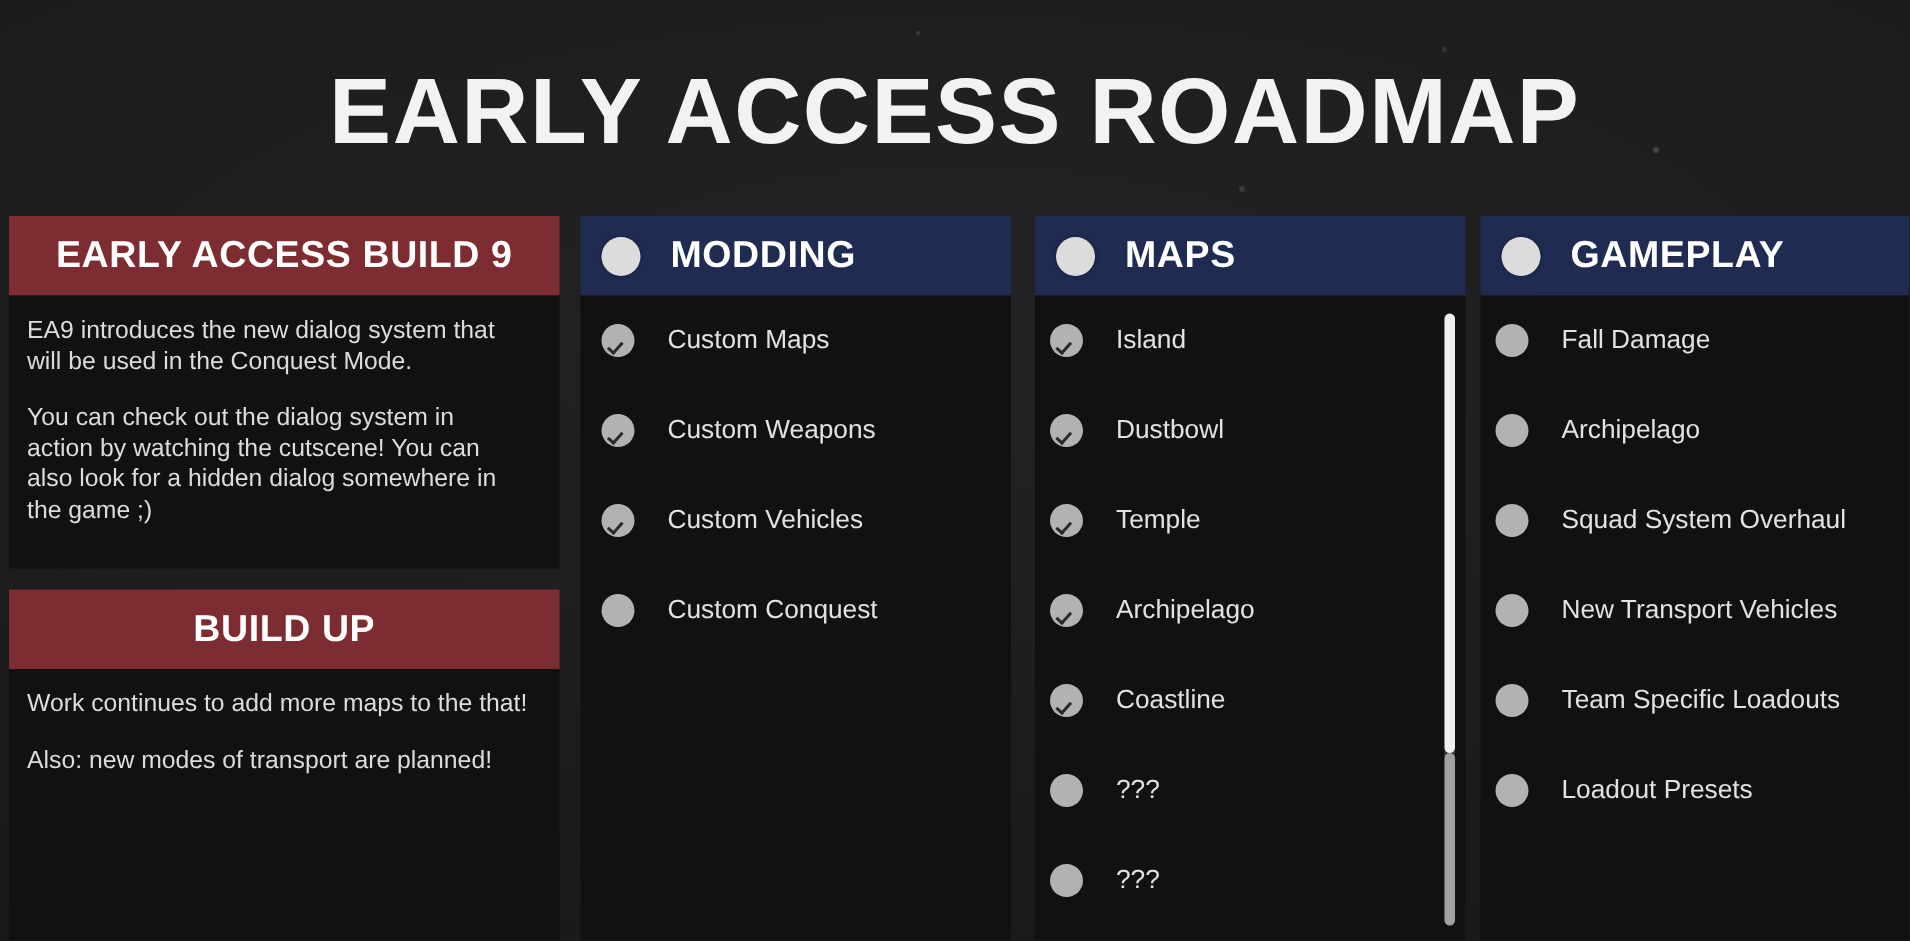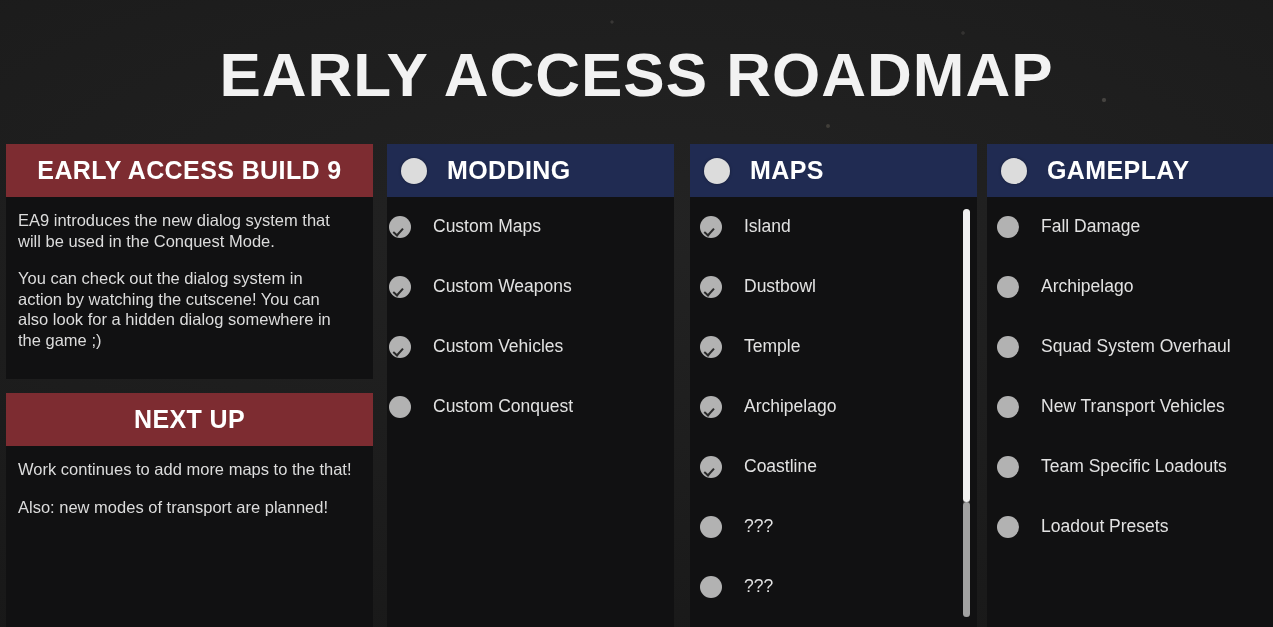--- a/index.html
+++ b/index.html
@@ -103,21 +103,21 @@
     margin-bottom:17px;
   }
 
   .spacer-red { height:14px; }
 
   
   .item {
     display:flex;
     align-items:center;
     height:60px;
-    padding-left:2px;
+    padding-left:14px;
   }
   .item-col3 { padding-left:10px;text-align:right; }
 
   .marker {
     width:22px; height:22px;
     border-radius:50%;
     background:#b2b2b2;
     flex:0 0 auto;
     margin-right:22px;
     position:relative;
@@ -180,21 +180,21 @@
       </div>
 
       <div class="body body-1">
         <p class="para">EA9 introduces the new dialog system that will be used in the Conquest Mode.</p>
         <p class="para">You can check out the dialog system in action by watching the cutscene! You can also look for a hidden dialog somewhere in the game ;)</p>
       </div>
 
       <div class="spacer-red"></div>
 
       <div class="hdr hdr-red">
-        <span>NEXT UP</span>
+        <span>BUILD UP</span>
       </div>
 
       <div class="body body-next">
         <p class="para">Work continues to add more maps to the that!</p>
         <p class="para">Also: new modes of transport are planned!</p>
       </div>
     </div>
 
     <div class="col col-2">
       <div class="hdr hdr-blue">

